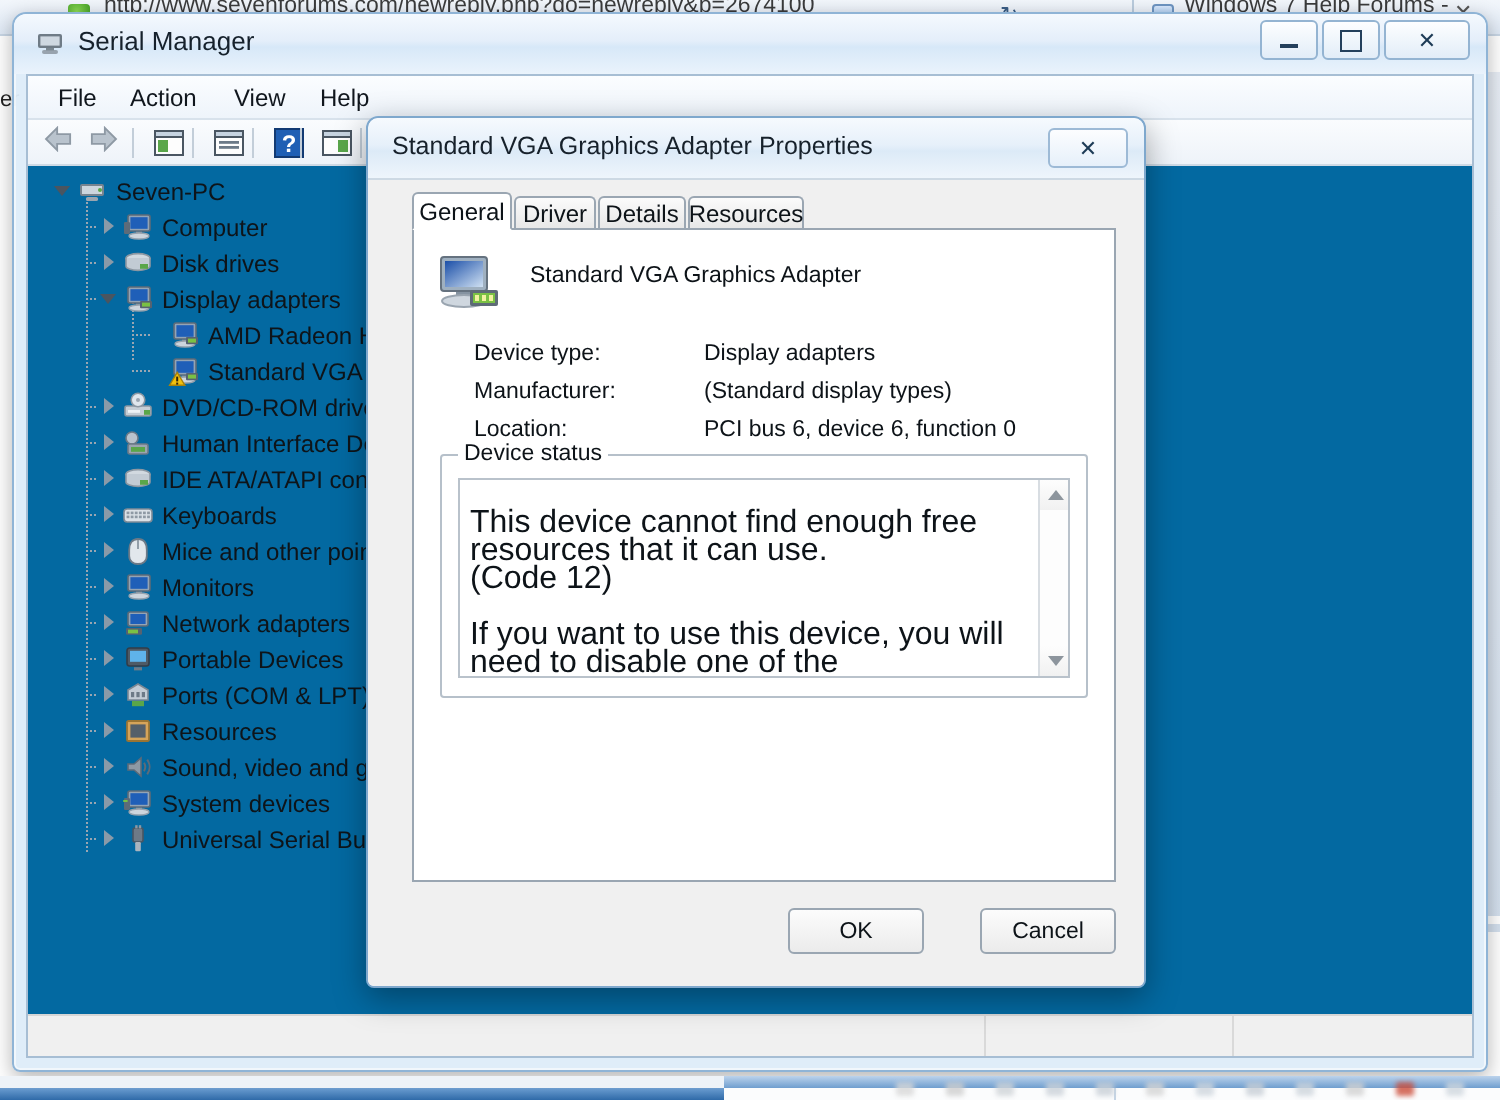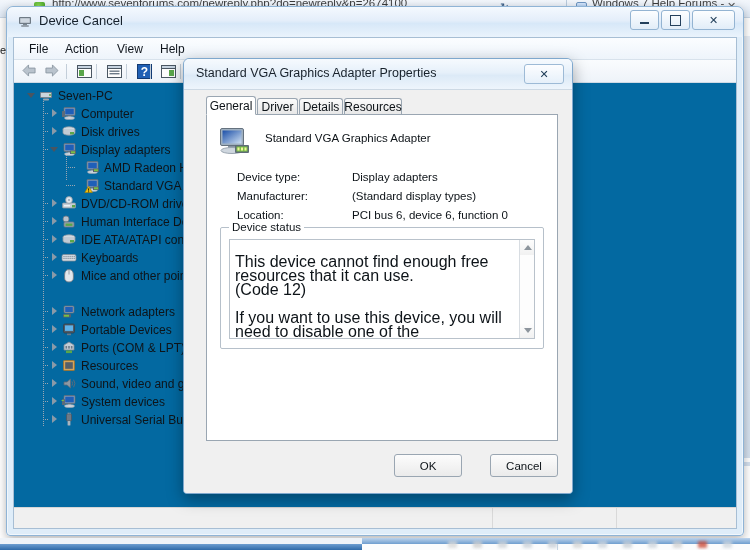--- a/index.html
+++ b/index.html
@@ -302,21 +302,21 @@
 
 <div id="device-manager-window">
 
   <div id="dm-glass">
     <svg id="dm-title-icon" viewBox="0 0 16 16">
       <rect x="2" y="3" width="12" height="7" rx="1" fill="#6f7b86"></rect>
       <rect x="3.2" y="4.2" width="9.6" height="4.6" fill="#cfd8e1"></rect>
       <rect x="4" y="11" width="8" height="2" rx="1" fill="#98a3ae"></rect>
       <rect x="6" y="10" width="4" height="1.2" fill="#7b8791"></rect>
     </svg>
-    <div id="dm-title-text">Device Cancel</div>
+    <div id="dm-title-text">Serial Manager</div>
     <div class="dm-btn" id="dm-min">
         <span class="glyph"></span>
       </div>
     <div class="dm-btn" id="dm-max">
         <span class="glyph"></span>
       </div>
     <div class="dm-btn" id="dm-close">
       <span class="glyph">✕</span>
     </div>
   </div>
@@ -512,20 +512,31 @@
           <span class="node-label" style="left: 67px;">Keyboards</span>
         </div>
         <div class="tree-row" style="top: 184px;">
           <div class="tw collapsed" style="left: 36px; top: 4px;"></div>
           <div class="dotline-h" style="left: 29px; top: 8px; width: 6px;"></div>
           <svg viewBox="0 0 16 15" class="node-icon" style="left: 47px; top: 1px;">
             <path d="M8 1.5 C4.8 1.5 3.6 4 3.6 7 L3.6 10 C3.6 12.6 5.6 14 8 14 C10.4 14 12.4 12.6 12.4 10 L12.4 7 C12.4 4 11.2 1.5 8 1.5 Z" fill="#e2e7ec" stroke="#6d7a87" stroke-width="0.9"></path>
             <line x1="8" y1="2" x2="8" y2="6.5" stroke="#8c97a2" stroke-width="0.9"></line>
           </svg>
           <span class="node-label" style="left: 67px;">Mice and other pointin</span>
+        </div>
+        <div class="tree-row" style="top: 202px;">
+          <div class="tw collapsed" style="left: 36px; top: 4px;"></div>
+          <div class="dotline-h" style="left: 29px; top: 8px; width: 6px;"></div>
+          <svg viewBox="0 0 16 15" class="node-icon" style="left: 47px; top: 1px;">
+            <rect x="3" y="1.5" width="11" height="8" rx="1" fill="#93a4b5" stroke="#5d6b79" stroke-width="0.8"></rect>
+            <rect x="4.2" y="2.6" width="8.6" height="5.8" fill="#1f5fb8"></rect>
+            <rect x="7" y="9.8" width="3" height="1.4" fill="#7e8b98"></rect>
+            <ellipse cx="8.5" cy="12" rx="5" ry="1.5" fill="#cdd5dd" stroke="#97a2ad" stroke-width="0.7"></ellipse>
+          </svg>
+          <span class="node-label" style="left: 67px;">Monitors</span>
         </div>
         <div class="tree-row" style="top: 238px;">
           <div class="tw collapsed" style="left: 36px; top: 4px;"></div>
           <div class="dotline-h" style="left: 29px; top: 8px; width: 6px;"></div>
           <svg viewBox="0 0 16 15" class="node-icon" style="left: 47px; top: 1px;">
             <rect x="2.5" y="2" width="11" height="9" rx="1.4" fill="#4e5a66" stroke="#333d48" stroke-width="0.8"></rect>
             <rect x="4" y="3.4" width="8" height="5.5" fill="#5fb3ea"></rect>
             <rect x="6" y="11.6" width="4" height="1.6" fill="#6d7a87"></rect>
           </svg>
           <span class="node-label" style="left: 67px;">Portable Devices</span>

